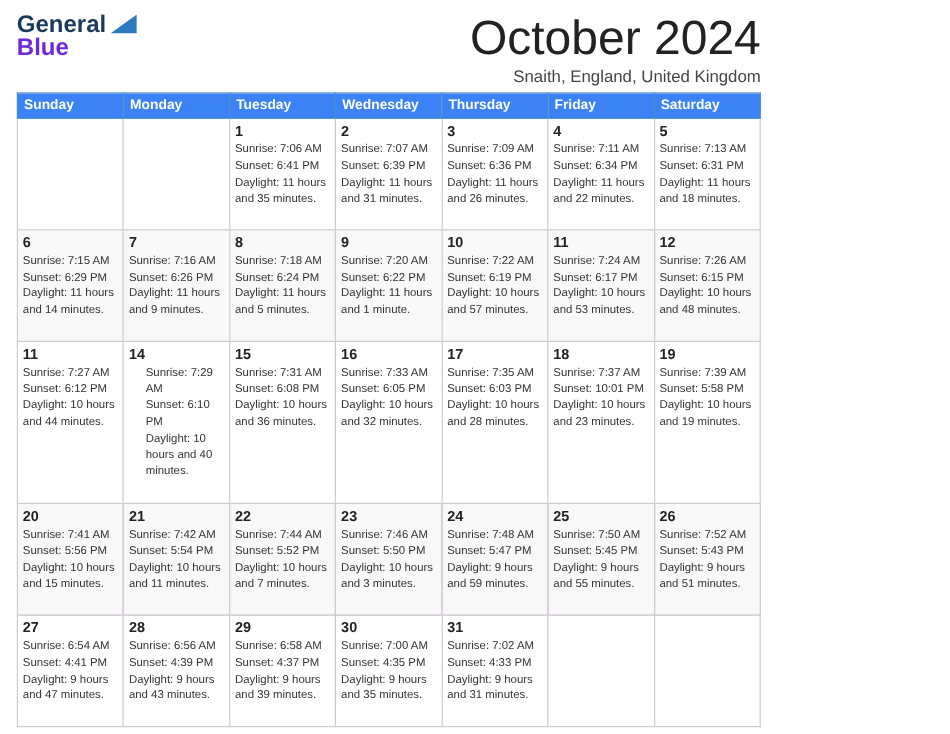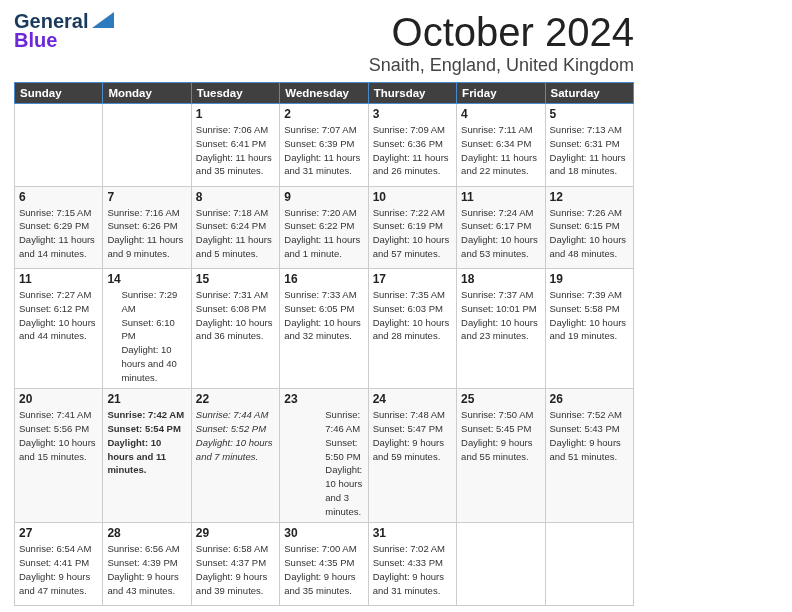--- a/index.html
+++ b/index.html
@@ -35,32 +35,32 @@
     }
     .title-block {
       text-align: right;
     }
     .month-title {
       font-size: 40px;
       font-weight: normal;
       color: #222;
     }
     .location {
-      font-size: 18px;
+      font-size: 14px;
       color: #444;
     }
     .calendar {
       flex: 1;
       border: 1px solid #ccc;
       border-collapse: collapse;
       width: 100%;
       table-layout: fixed;
     }
     .calendar th {
-      background: #404040;
+      background: #3b82f6;
       color: #fff;
       font-size: 11.5px;
       font-weight: bold;
       padding: 4px 5px;
       text-align: left;
       border: 1px solid #4a8acf;
     }
     .calendar td {
       border: 1px solid #ccc;
       vertical-align: top;
@@ -250,33 +250,33 @@
         </tr>
         <tr style="background: #701a75;">
           <td>
             <span class="day-num">20</span>
             <div class="day-info" style="white-space: pre-line;">Sunrise: 7:41 AM
 Sunset: 5:56 PM
 Daylight: 10 hours and 15 minutes.</div>
           </td>
           <td>
             <span class="day-num">21</span>
-            <div class="day-info" style="white-space: pre-line; font-weight: bold;">Sunrise: 7:42 AM
+            <div class="day-info" style="white-space: pre-line;">Sunrise: 7:42 AM
 Sunset: 5:54 PM
 Daylight: 10 hours and 11 minutes.</div>
           </td>
           <td>
             <span class="day-num">22</span>
-            <div class="day-info" style="white-space: pre-line; font-style: italic;">Sunrise: 7:44 AM
+            <div class="day-info" style="white-space: pre-line;">Sunrise: 7:44 AM
 Sunset: 5:52 PM
 Daylight: 10 hours and 7 minutes.</div>
           </td>
           <td>
             <span class="day-num">23</span>
-            <div class="day-info" style="white-space: pre-line; margin-left: 41px;">Sunrise: 7:46 AM
+            <div class="day-info" style="white-space: pre-line;">Sunrise: 7:46 AM
 Sunset: 5:50 PM
 Daylight: 10 hours and 3 minutes.</div>
           </td>
           <td>
             <span class="day-num">24</span>
             <div class="day-info" style="white-space: pre-line;">Sunrise: 7:48 AM
 Sunset: 5:47 PM
 Daylight: 9 hours and 59 minutes.</div>
           </td>
           <td>

